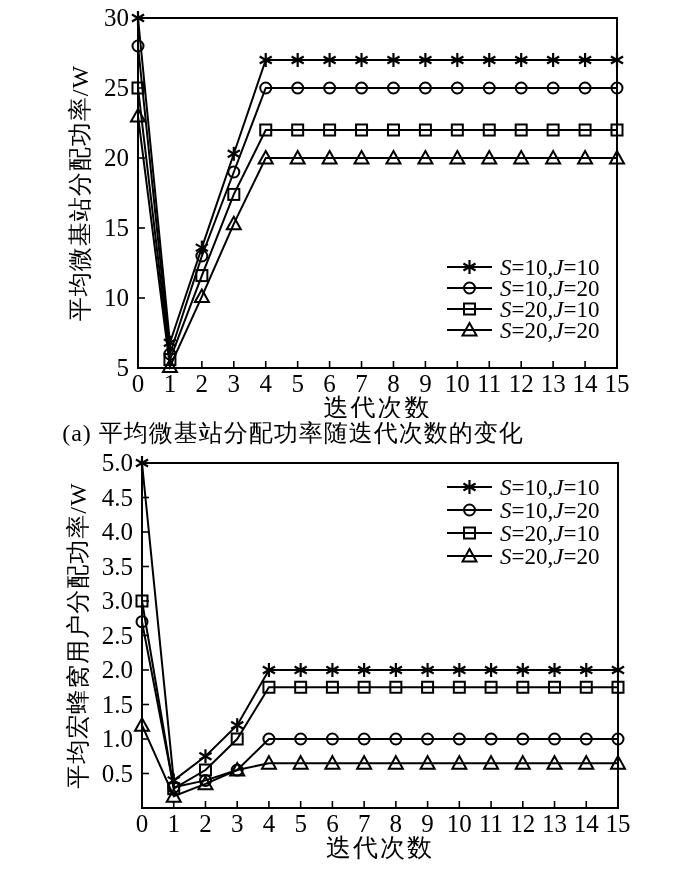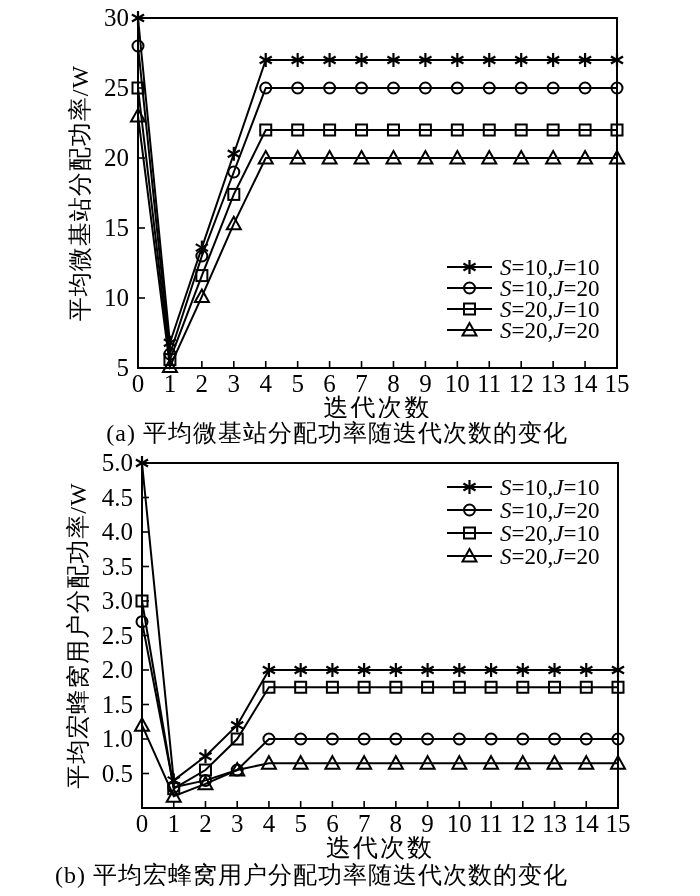--- a/index.html
+++ b/index.html
@@ -5,21 +5,21 @@
   html,body{margin:0;padding:0;background:#ffffff;}
   body{
     width:700px;height:896px;overflow:hidden;
     font-family:"Liberation Serif","DejaVu Serif",serif;
     color:#000;
   }
   .page{width:700px;height:896px;background:#fff;}
   figure{margin:0;padding:0;}
   .chart-caption{
     width:568px;
-    text-align:right;
+    text-align:center;
     font-size:24px;
     line-height:30px;
     padding-left:18px;
     box-sizing:border-box;
     color:#000;
     letter-spacing:1px;
   }
   svg{display:block;}
   svg text{fill:#000;}
 </style>
@@ -360,16 +360,15 @@
         <line x1="447" y1="62" x2="492" y2="62" stroke="#000000" stroke-width="2"></line>
         <circle cx="469.5" cy="62" r="5.5" stroke="#000000" stroke-width="2" fill="none"></circle>
         <text x="500" y="70" font-size="23"><tspan font-style="italic">S</tspan><tspan>=10,</tspan><tspan font-style="italic">J</tspan><tspan>=20</tspan></text>
         <line x1="447" y1="85" x2="492" y2="85" stroke="#000000" stroke-width="2"></line>
         <rect x="464" y="79.5" width="11" height="11" stroke="#000000" stroke-width="2" fill="none"></rect>
         <text x="500" y="93" font-size="23"><tspan font-style="italic">S</tspan><tspan>=20,</tspan><tspan font-style="italic">J</tspan><tspan>=10</tspan></text>
         <line x1="447" y1="108" x2="492" y2="108" stroke="#000000" stroke-width="2"></line>
         <polygon points="469.5,101 476.5,113.5 462.5,113.5" stroke="#000000" stroke-width="2" fill="none"></polygon>
         <text x="500" y="116" font-size="23"><tspan font-style="italic">S</tspan><tspan>=20,</tspan><tspan font-style="italic">J</tspan><tspan>=20</tspan></text>
       </svg>
-    <figcaption class="chart-caption">(b) 平均宏蜂窝用户分配功率随迭代次数的变化</figcaption>
   </figure>
 
 </div>
 
 </body></html>

